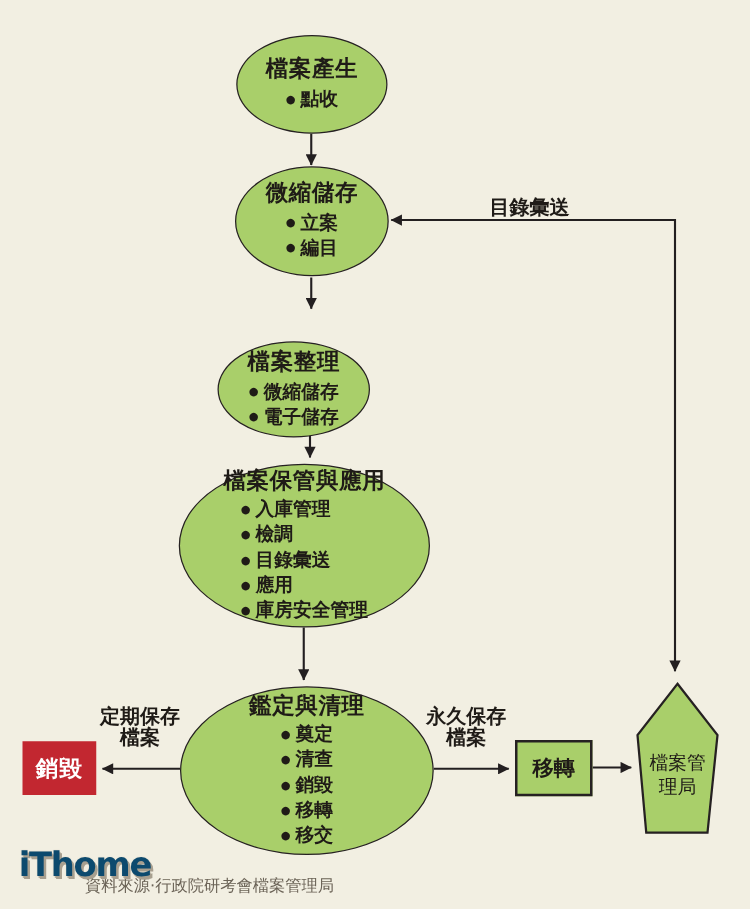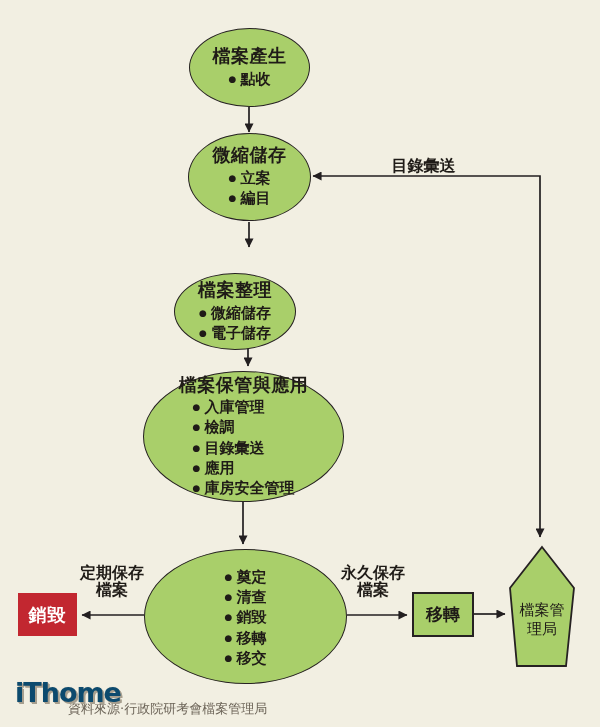--- a/index.html
+++ b/index.html
@@ -133,20 +133,21 @@
     <span class="bullets">
       <span class="bullet-row"><span class="bullet-mark">●</span><span>入庫管理</span></span><br>
       <span class="bullet-row"><span class="bullet-mark">●</span><span>檢調</span></span><br>
       <span class="bullet-row"><span class="bullet-mark">●</span><span>目錄彙送</span></span><br>
       <span class="bullet-row"><span class="bullet-mark">●</span><span>應用</span></span><br>
       <span class="bullet-row"><span class="bullet-mark">●</span><span>庫房安全管理</span></span>
     </span>
   </div>
 
   <div class="node" style="left:144px;top:549px;width:203px;height:135px;">
+    <span class="node-title">鑑定與清理</span>
     <span class="bullets">
       <span class="bullet-row"><span class="bullet-mark">●</span><span>奠定</span></span><br>
       <span class="bullet-row"><span class="bullet-mark">●</span><span>清查</span></span><br>
       <span class="bullet-row"><span class="bullet-mark">●</span><span>銷毀</span></span><br>
       <span class="bullet-row"><span class="bullet-mark">●</span><span>移轉</span></span><br>
       <span class="bullet-row"><span class="bullet-mark">●</span><span>移交</span></span>
     </span>
   </div>
 
   <div id="destroy-box" class="rect-node">

